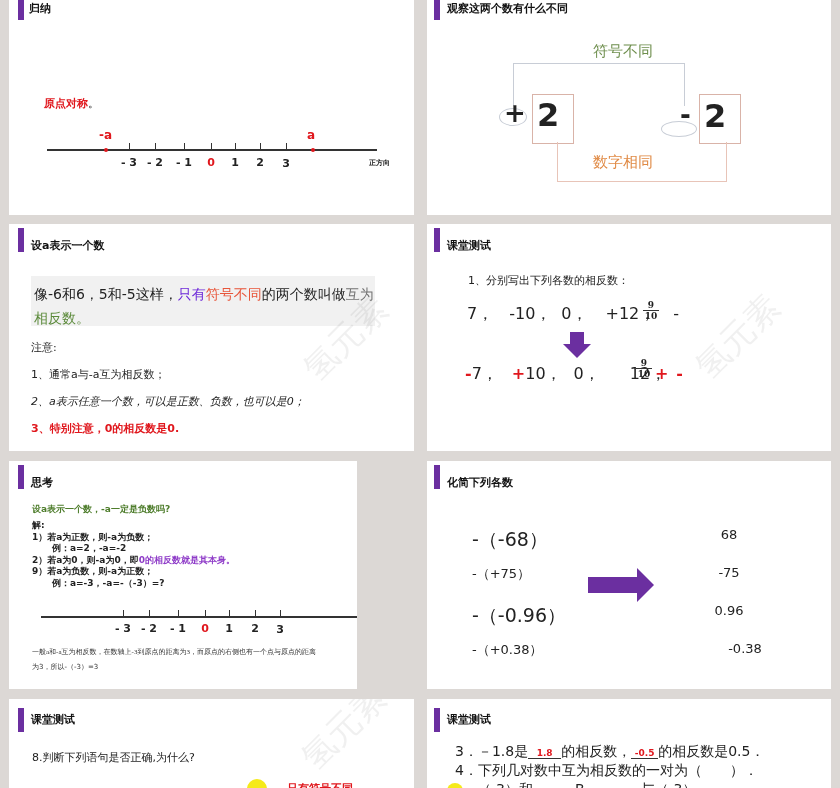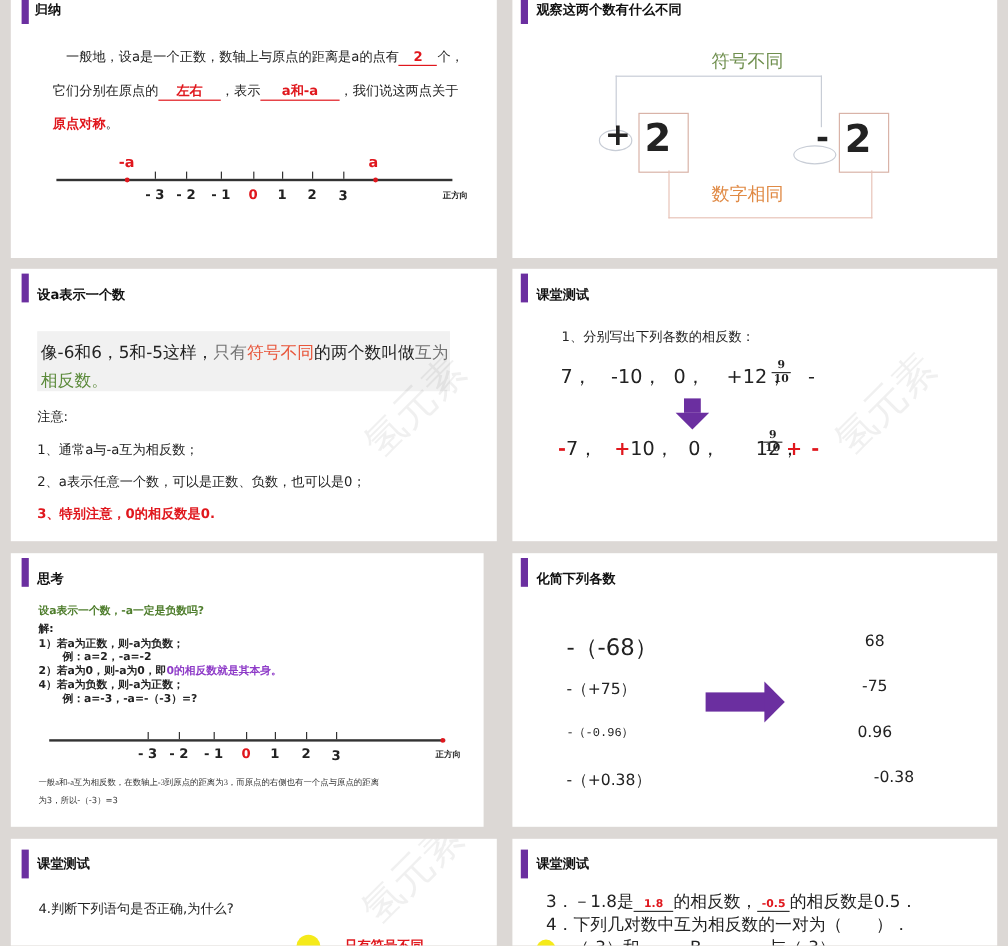--- a/index.html
+++ b/index.html
@@ -3,21 +3,21 @@
 <meta charset="utf-8">
 <style>
   html, body { margin:0; padding:0; }
   body { width:840px; height:788px; background:#dcd8d5; position:relative; overflow:hidden;
          font-family:"DejaVu Sans", "Liberation Sans", sans-serif; color:#222; }
   .slide { position:absolute; background:#fff; overflow:hidden; }
   .s1 { left:9px;   top:0px;   width:405px; height:215px; }
   .s2 { left:427px; top:0px;   width:404px; height:215px; }
   .s3 { left:9px;   top:224px; width:405px; height:227px; }
   .s4 { left:427px; top:224px; width:404px; height:227px; }
-  .s5 { left:9px;   top:461px; width:394px; height:228px; }
+  .s5 { left:9px;   top:461px; width:348px; height:228px; }
   .s6 { left:427px; top:461px; width:404px; height:228px; }
   .s7 { left:9px;   top:699px; width:405px; height:95px; }
   .s8 { left:427px; top:699px; width:404px; height:95px; }
   .hdr-bar { position:absolute; left:9px; width:6px; height:24px; background:#6b2fa0; }
   .hdr { position:absolute; left:20px; font-size:11px; font-weight:bold; color:#111; white-space:nowrap; }
   .red { color:#e0171d; }
   .abs { position:absolute; white-space:nowrap; }
   .blank { display:inline-block; border-bottom:1px solid #e0171d; color:#e0171d; font-weight:bold; text-align:center; }
   .watermark { position:absolute; font-size:34px; color:rgba(0,0,0,0.06); transform:rotate(-45deg); white-space:nowrap; pointer-events:none; }
   
@@ -26,26 +26,20 @@
   .tlabel { position:absolute; font-size:11px; font-weight:bold; transform:translateX(-50%); white-space:nowrap; }
   .dot { position:absolute; width:4px; height:4px; border-radius:50%; background:#e0171d; }
 </style>
 </head>
 <body>
 
 <div class="slide s1">
   <div class="hdr-bar" style="top:-4px"></div>
   <div class="hdr" style="top:1px">归纳</div>
 
-  <div class="abs" style="left:46px;top:40px;font-size:11px;">
-    <span>一般地，设a是一个正数，数轴上与原点的距离是a的点有</span><span class="blank" style="width:32px">2</span><span>个，</span>
-  </div>
-  <div class="abs" style="left:35px;top:68px;font-size:11px;">
-    <span>它们分别在原点的</span><span class="blank" style="width:52px">左右</span><span>，表示</span><span class="blank" style="width:66px">a和-a</span><span>，我们说这两点关于</span>
-  </div>
   <div class="abs" style="left:35px;top:96px;font-size:11px;">
     <span class="red" style="font-weight:bold">原点对称</span><span>。</span>
   </div>
 
   <div>
     <div class="abs red" style="left:90px;top:128px;font-size:12px;font-weight:bold;">-a</div>
     <div class="abs red" style="left:298px;top:128px;font-size:12px;font-weight:bold;">a</div>
     <div class="nl-line" style="left:38px;top:149px;width:330px;"></div>
     <div class="dot" style="left:95px;top:148px;"></div>
     <div class="dot" style="left:302px;top:148px;"></div>
@@ -87,26 +81,26 @@
   <div class="abs" style="left:130px;top:142px;width:168px;height:39px;border:1px solid #e8c4b8;border-top:none;"></div>
   <div class="abs" style="left:166px;top:153px;font-size:15px;color:#e08a45;">数字相同</div>
 </div>
 
 <div class="slide s3">
   <div class="hdr-bar" style="top:4px"></div>
   <div class="hdr" style="top:14px;left:22px">设a表示一个数</div>
 
   <div class="abs" style="left:22px;top:52px;width:344px;height:50px;background:#f1f1f1;"></div>
   <div class="abs" style="left:25px;top:58px;font-size:14px;white-space:normal;width:340px;line-height:24px;">
-    <span>像-6和6，5和-5这样，</span><span style="color:#737373">只有</span><span style="color:#e8553a">符号不同</span><span>的两个数叫做</span><span style="color:#737373">互为</span><span style="color:#5b8a3a">相反数。</span>
+    <span>像-6和6，5和-5这样，</span><span style="color:#6d28d9">只有</span><span style="color:#e8553a">符号不同</span><span>的两个数叫做</span><span style="color:#737373">互为</span><span style="color:#5b8a3a">相反数。</span>
   </div>
 
   <div class="abs" style="left:22px;top:116px;font-size:11px;">注意:</div>
   <div class="abs" style="left:22px;top:143px;font-size:11px;">1、通常a与-a互为相反数；</div>
-  <div class="abs" style="left:22px;top:170px;font-size:11px;">2、a表示任意一个数，可以是正数、负数，也可以是0；</div>
+  <div class="abs" style="left:22px;top:170px;font-size:11px;font-style:italic;">2、a表示任意一个数，可以是正数、负数，也可以是0；</div>
   <div class="abs red" style="left:22px;top:197px;font-size:11px;font-weight:bold;">3、特别注意，0的相反数是0.</div>
 
   <div class="watermark" style="left:286px;top:92px;">氢元素</div>
 </div>
 
 <div class="slide s4">
   <div class="hdr-bar" style="top:4px;left:7px"></div>
   <div class="hdr" style="top:14px;left:20px">课堂测试</div>
 
   <div class="abs" style="left:41px;top:49px;font-size:11px;">1、分别写出下列各数的相反数：</div>
@@ -137,21 +131,21 @@
 <div class="slide s5">
   <div class="hdr-bar" style="top:4px"></div>
   <div class="hdr" style="top:14px;left:22px">思考</div>
 
   <div class="abs" style="left:23px;top:42px;font-size:9px;font-weight:bold;color:#4e7d2c;">设a表示一个数，-a一定是负数吗?</div>
   <div class="abs" style="left:23px;top:59px;font-size:9px;font-weight:bold;line-height:11.5px;">
     <div>解:</div>
     <div>1）若a为正数，则-a为负数；</div>
     <div style="padding-left:20px">例：a=2，-a=-2</div>
     <div><span>2）若a为0，则-a为0，即</span><span style="color:#8e3bc8">0的相反数就是其本身。</span></div>
-    <div>4）若a为负数，则-a为正数；</div>
+    <div>9）若a为负数，则-a为正数；</div>
     <div style="padding-left:20px">例：a=-3，-a=-（-3）=?</div>
   </div>
 
   <div>
     <div class="nl-line" style="left:32px;top:155px;width:330px;"></div>
     <div class="dot" style="left:358px;top:154px;"></div>
     <div class="tick" style="left:114px;top:149px"></div>
     <div class="tick" style="left:140px;top:149px"></div>
     <div class="tick" style="left:169px;top:149px"></div>
     <div class="tick" style="left:196px;top:149px"></div>
@@ -171,36 +165,36 @@
   <div class="abs" style="left:23px;top:186px;font-size:7px;color:#333;font-family:Liberation Serif, serif;">一般a和-a互为相反数，在数轴上-3到原点的距离为3，而原点的右侧也有一个点与原点的距离</div>
   <div class="abs" style="left:23px;top:201px;font-size:7px;color:#333;">为3，所以-（-3）=3</div>
 </div>
 
 <div class="slide s6">
   <div class="hdr-bar" style="top:4px;left:7px"></div>
   <div class="hdr" style="top:14px;left:20px">化简下列各数</div>
 
   <div class="abs" style="left:45px;top:66px;font-size:19px;">-（-68）</div>
   <div class="abs" style="left:45px;top:104px;font-size:13px;">-（+75）</div>
-  <div class="abs" style="left:45px;top:142px;font-size:10px;font-family:Liberation Mono, monospace;">-（-0.96）</div>
+  <div class="abs" style="left:45px;top:142px;font-size:19px;">-（-0.96）</div>
   <div class="abs" style="left:45px;top:180px;font-size:13px;">-（+0.38）</div>
 
   <div class="abs" style="left:161px;top:116px;width:50px;height:16px;background:#6b2fa0;"></div>
   <div class="abs" style="left:210px;top:107px;width:0;height:0;border-top:17px solid transparent;border-bottom:17px solid transparent;border-left:17px solid #6b2fa0;"></div>
 
   <div class="abs" style="left:302px;top:66px;font-size:13px;transform:translateX(-50%);">68</div>
   <div class="abs" style="left:302px;top:104px;font-size:13px;transform:translateX(-50%);">-75</div>
   <div class="abs" style="left:302px;top:142px;font-size:13px;transform:translateX(-50%);">0.96</div>
   <div class="abs" style="left:302px;top:180px;font-size:13px;transform:translateX(-50%);margin-left:16px;">-0.38</div>
 </div>
 
 <div class="slide s7">
   <div class="hdr-bar" style="top:9px"></div>
   <div class="hdr" style="top:13px;left:22px">课堂测试</div>
-  <div class="abs" style="left:23px;top:51px;font-size:11px;">4.判断下列语句是否正确,为什么?</div>
+  <div class="abs" style="left:23px;top:51px;font-size:11px;">8.判断下列语句是否正确,为什么?</div>
   <div class="abs" style="left:238px;top:80px;width:20px;height:20px;border-radius:50%;background:#f5ea1a;"></div>
   <div class="abs red" style="left:278px;top:82px;font-size:11px;font-weight:bold;">只有符号不同</div>
   <div class="watermark" style="left:284px;top:6px;">氢元素</div>
 </div>
 
 <div class="slide s8">
   <div class="hdr-bar" style="top:9px;left:7px"></div>
   <div class="hdr" style="top:13px;left:20px">课堂测试</div>
   <div class="abs" style="left:28px;top:44px;font-size:14px;">
     <span>3．－1.8是</span><span class="blank" style="width:33px;font-size:9px;border-bottom-color:#333;">1.8</span><span>的相反数，</span><span class="blank" style="width:27px;font-size:9px;border-bottom-color:#333;">-0.5</span><span>的相反数是0.5．</span>

